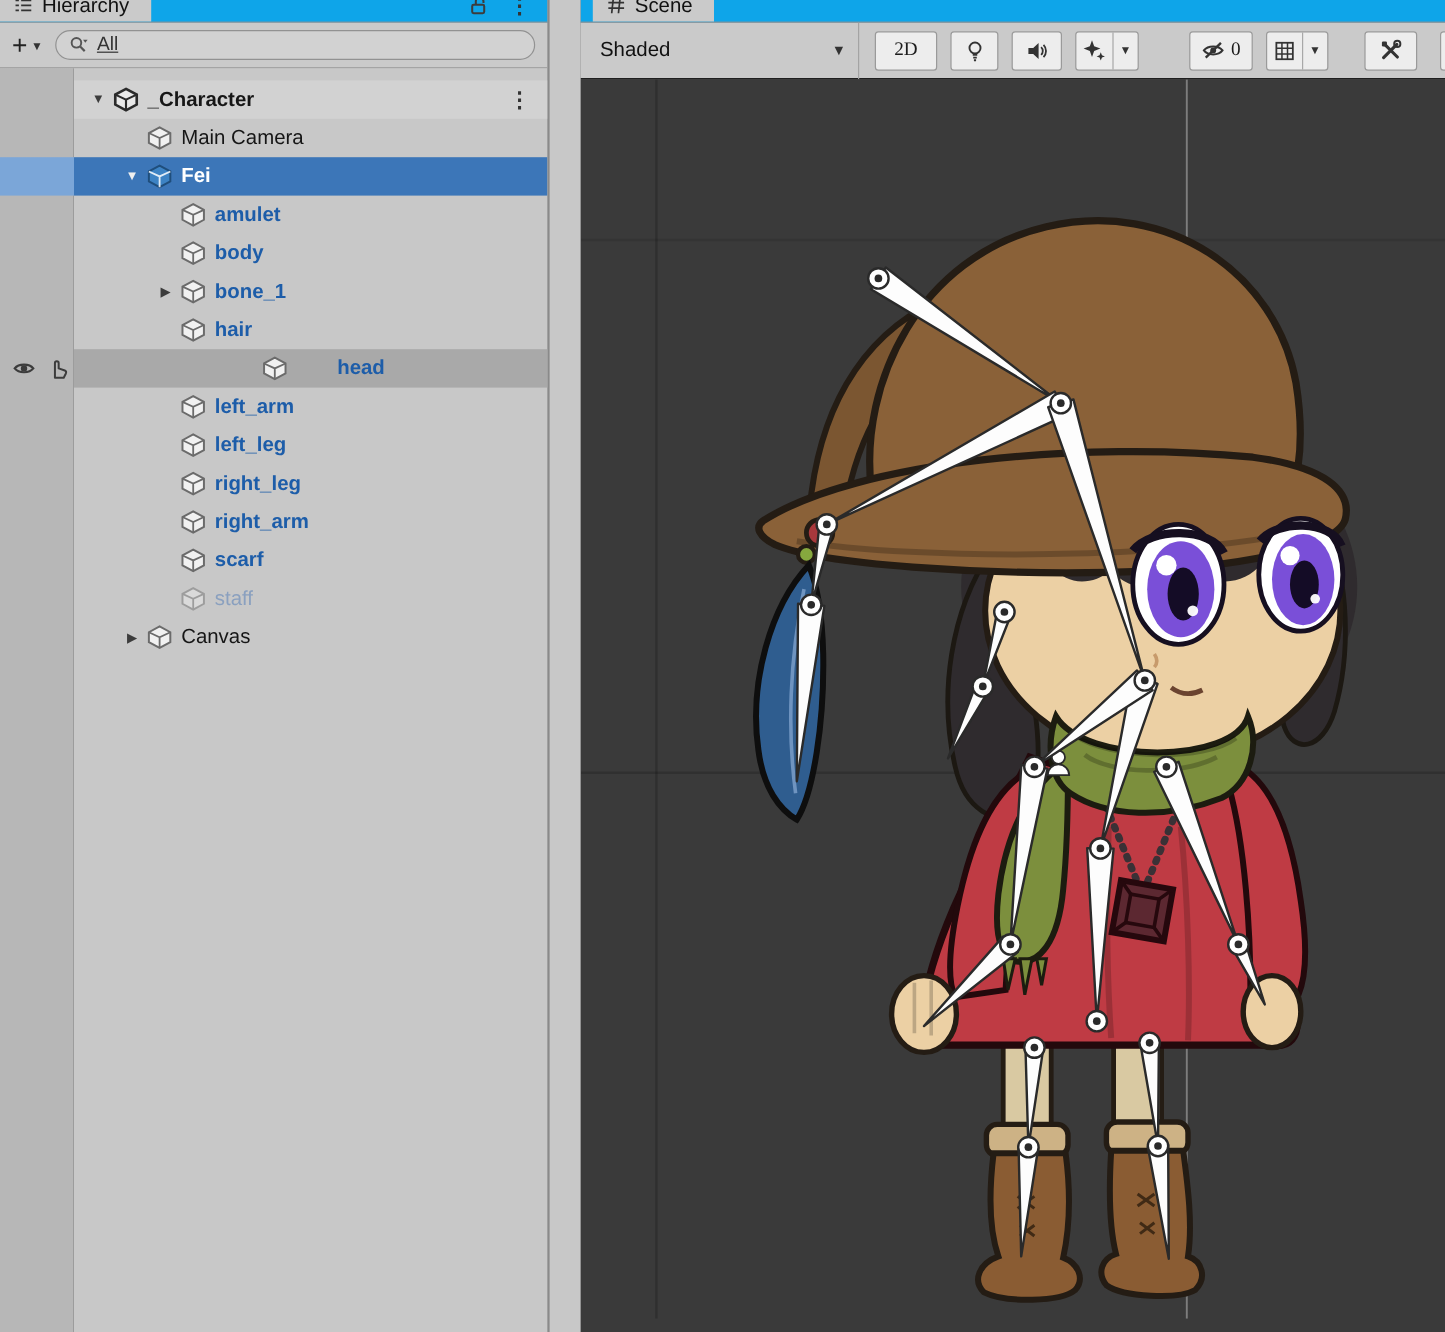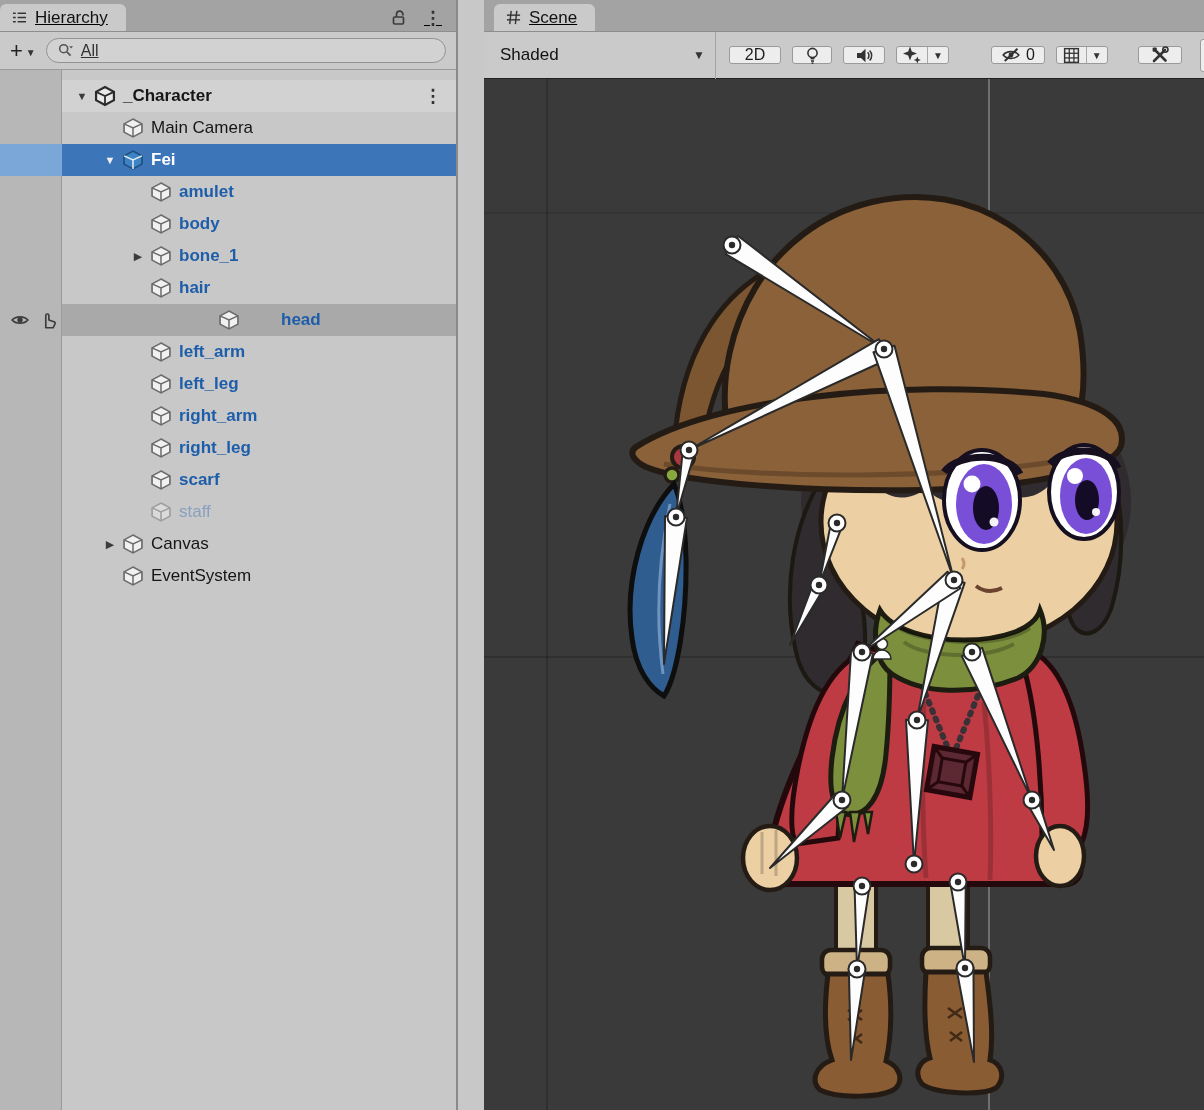--- a/index.html
+++ b/index.html
@@ -6,22 +6,22 @@
     font-family:"Liberation Sans",sans-serif;background:#c8c8c8;}
   *{box-sizing:border-box;}
 
   
   #hierarchy-panel{position:absolute;left:0;top:0;width:458px;height:1110px;
     border-right:2px solid #8a8a8a;display:flex;flex-direction:column;background:#c8c8c8;}
   #scene-panel{position:absolute;left:484px;top:0;width:744px;height:1110px;
     display:flex;flex-direction:column;background:#3a3a3a;}
 
   
-  .tabstrip{height:32px;background:#a3a3a3;display:flex;align-items:flex-end;
-    border-bottom:1px solid #8e8e8e;flex:0 0 auto;text-decoration:underline;}
+  .tabstrip{height:19px;background:#0ea5e9;display:flex;align-items:flex-end;
+    border-bottom:1px solid #8e8e8e;flex:0 0 auto;}
   .tab{height:27px;background:#cacaca;border-radius:6px 6px 0 0;display:flex;
     align-items:center;gap:8px;padding:0 18px 0 12px;font-size:17px;color:#111;}
   .tabstrip-right{margin-left:auto;display:flex;align-items:center;gap:16px;
     padding:0 14px 4px 0;}
   .kebab{font-size:18px;color:#333;font-weight:bold;line-height:1;}
 
   
   #hierarchy-toolbar{height:38px;background:#cacaca;display:flex;align-items:center;
     padding:0 10px;gap:10px;border-bottom:1px solid #9b9b9b;flex:0 0 auto;}
   #create-menu{display:flex;align-items:flex-end;gap:3px;color:#222;cursor:default;}
@@ -49,23 +49,23 @@
   .h-row.hovered{background:linear-gradient(90deg,rgba(0,0,0,0) 62px,#a9a9a9 62px);gap:34px;}
   .gutter-ico{position:absolute;top:6px;width:20px;height:20px;z-index:5;}
   .row-kebab{margin-left:auto;margin-right:14px;font-size:18px;font-weight:bold;color:#333;}
 
   
   #scene-toolbar{height:47px;background:#cacaca;display:flex;align-items:center;
     padding:0 6px;border-bottom:1px solid #1f1f1f;flex:0 0 auto;justify-content:space-between;}
   #shaded-dropdown{width:226px;height:47px;display:flex;align-items:center;
     padding:0 10px;font-size:17px;color:#111;border-right:1px solid #a3a3a3;}
   #shaded-dropdown .caret{margin-left:auto;font-size:12px;color:#333;}
-  .tbtn{height:18px;background:#ededed;border:1px solid #9a9a9a;border-radius:3px;
+  .tbtn{height:33px;background:#ededed;border:1px solid #9a9a9a;border-radius:3px;
     display:flex;align-items:center;justify-content:center;padding:0 9px;
-    margin-left:11px;font-size:16px;color:#1c1c1c;}
+    margin-left:11px;font-size:16px;color:#1c1c1c;font-family:Liberation Serif, serif;}
   .tbtn .caret{font-size:10px;color:#333;margin-left:5px;}
   .tbtn .count{margin-left:5px;font-size:16px;}
   .split-sep{width:1px;height:100%;background:#a8a8a8;margin:0 5px;}
 
   
   #scene-canvas{flex:1;position:relative;background:#3a3a3a;overflow:hidden;}
   #scene-canvas svg{position:absolute;left:0;top:0;}
   #edge-button-sliver{position:absolute;right:-12px;top:7px;width:34px;height:33px;
     background:#ededed;border:1px solid #9a9a9a;border-radius:3px;}
 </style>
@@ -232,32 +232,32 @@
       </div>
       <div class="h-row">
         <span class="ind" style="width: 126px;"></span>
         <span class="arrow"></span>
         <span class="icon">
           <svg width="22" height="22" viewBox="0 0 16 16">
             <path d="M8 1.5 14.5 5 14.5 11 8 14.5 1.5 11 1.5 5 Z" fill="#f1f1f1" stroke="#6b6b6b" stroke-width="1.2"></path>
             <path d="M1.5 5 8 8 14.5 5 M8 8 8 14.5" fill="none" stroke="#6b6b6b" stroke-width="1.1"></path>
           </svg>
         </span>
+        <span class="lbl prefab">right_leg</span>
+      </div>
+      <div class="h-row">
+        <span class="ind" style="width: 126px;"></span>
+        <span class="arrow"></span>
+        <span class="icon">
+          <svg width="22" height="22" viewBox="0 0 16 16">
+            <path d="M8 1.5 14.5 5 14.5 11 8 14.5 1.5 11 1.5 5 Z" fill="#f1f1f1" stroke="#6b6b6b" stroke-width="1.2"></path>
+            <path d="M1.5 5 8 8 14.5 5 M8 8 8 14.5" fill="none" stroke="#6b6b6b" stroke-width="1.1"></path>
+          </svg>
+        </span>
         <span class="lbl prefab">right_arm</span>
-      </div>
-      <div class="h-row">
-        <span class="ind" style="width: 126px;"></span>
-        <span class="arrow"></span>
-        <span class="icon">
-          <svg width="22" height="22" viewBox="0 0 16 16">
-            <path d="M8 1.5 14.5 5 14.5 11 8 14.5 1.5 11 1.5 5 Z" fill="#f1f1f1" stroke="#6b6b6b" stroke-width="1.2"></path>
-            <path d="M1.5 5 8 8 14.5 5 M8 8 8 14.5" fill="none" stroke="#6b6b6b" stroke-width="1.1"></path>
-          </svg>
-        </span>
-        <span class="lbl prefab">right_leg</span>
       </div>
       <div class="h-row">
         <span class="ind" style="width: 126px;"></span>
         <span class="arrow"></span>
         <span class="icon">
           <svg width="22" height="22" viewBox="0 0 16 16">
             <path d="M8 1.5 14.5 5 14.5 11 8 14.5 1.5 11 1.5 5 Z" fill="#f1f1f1" stroke="#6b6b6b" stroke-width="1.2"></path>
             <path d="M1.5 5 8 8 14.5 5 M8 8 8 14.5" fill="none" stroke="#6b6b6b" stroke-width="1.1"></path>
           </svg>
         </span>
@@ -277,31 +277,20 @@
       <div class="h-row">
         <span class="ind" style="width: 98px;"></span>
         <span class="arrow">▶</span>
         <span class="icon">
           <svg width="22" height="22" viewBox="0 0 16 16">
             <path d="M8 1.5 14.5 5 14.5 11 8 14.5 1.5 11 1.5 5 Z" fill="#f1f1f1" stroke="#6b6b6b" stroke-width="1.2"></path>
             <path d="M1.5 5 8 8 14.5 5 M8 8 8 14.5" fill="none" stroke="#6b6b6b" stroke-width="1.1"></path>
           </svg>
         </span>
         <span class="lbl">Canvas</span>
-      </div>
-      <div class="h-row">
-        <span class="ind" style="width: 98px;"></span>
-        <span class="arrow"></span>
-        <span class="icon">
-          <svg width="22" height="22" viewBox="0 0 16 16">
-            <path d="M8 1.5 14.5 5 14.5 11 8 14.5 1.5 11 1.5 5 Z" fill="#f1f1f1" stroke="#6b6b6b" stroke-width="1.2"></path>
-            <path d="M1.5 5 8 8 14.5 5 M8 8 8 14.5" fill="none" stroke="#6b6b6b" stroke-width="1.1"></path>
-          </svg>
-        </span>
-        <span class="lbl">EventSystem</span>
       </div>
     </div>
 </div>
 
 <div id="scene-panel">
   <div class="tabstrip">
     <div class="tab" style="margin-left:10px">
       <svg width="15" height="15" viewBox="0 0 16 16">
         <g stroke="#333" stroke-width="1.5" fill="none">
           <line x1="5.5" y1="1" x2="4" y2="15"></line>

